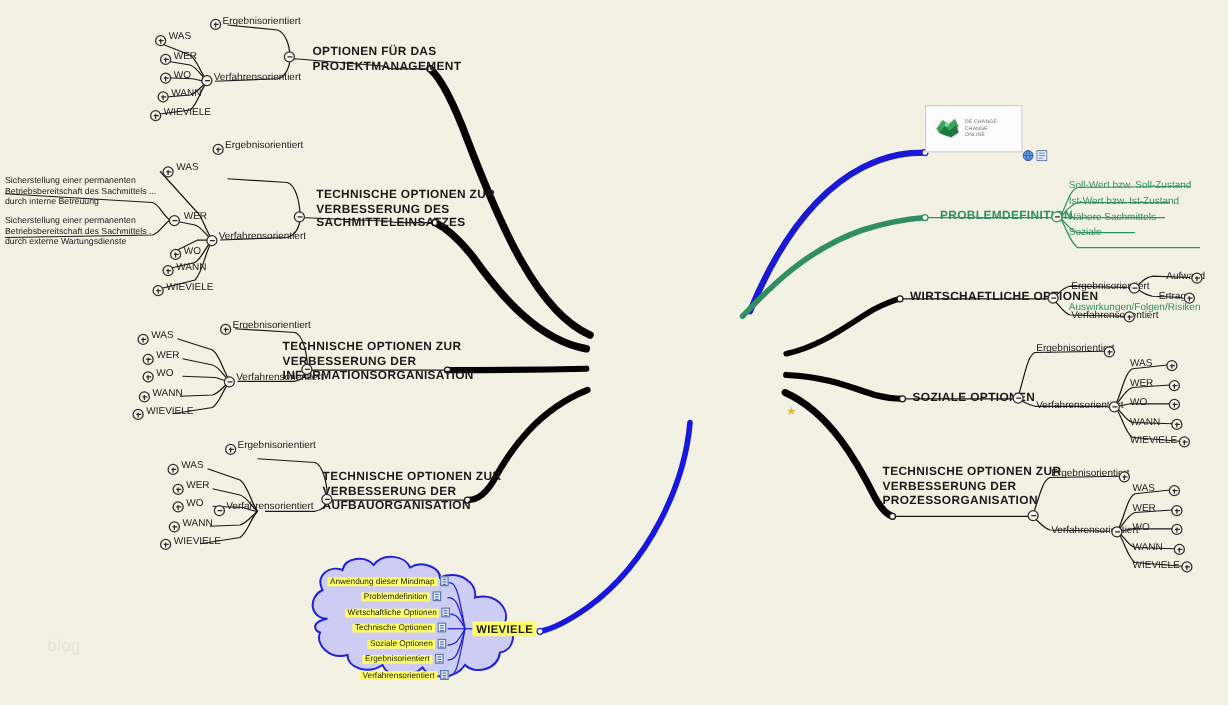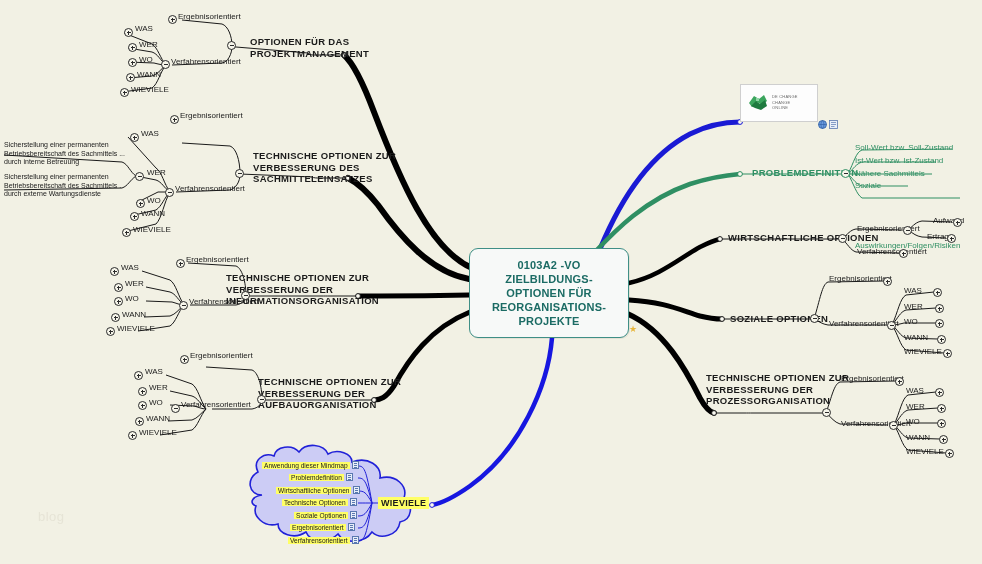--- a/index.html
+++ b/index.html
@@ -254,27 +254,20 @@
     </g>
     <g fill="#fbfaf2" stroke="#2f8f63" stroke-width="1">
       <circle cx="740" cy="174" r="2.4"></circle>
     </g>
     <g fill="#fbfaf2" stroke="#2121d8" stroke-width="1">
       <circle cx="740" cy="122" r="2.4"></circle>
       <circle cx="432" cy="505" r="2.4"></circle>
     </g>
   </svg>
 
-  <div id="central">
-    <div class="ctext">0103A2 -VO
-ZIELBILDUNGS-
-OPTIONEN FÜR
-REORGANISATIONS-
-PROJEKTE</div>
-  </div>
   <div id="star">★</div>
 
   <div id="imgcard">
     <svg class="logo" viewBox="0 0 22 18">
       <path d="M2,9 L7,2 L12,5 L17,1 L20,7 L15,11 L10,8 L5,13 Z" fill="#3ba55d"></path>
       <path d="M4,12 L9,7 L13,10 L18,6 L20,12 L14,16 L8,14 Z" fill="#1f7a3f"></path>
       <rect x="9" y="4" width="3" height="3" fill="#8fd6a6"></rect>
     </svg>
     <div class="logotext">DE CHANGE
 CHANGE

